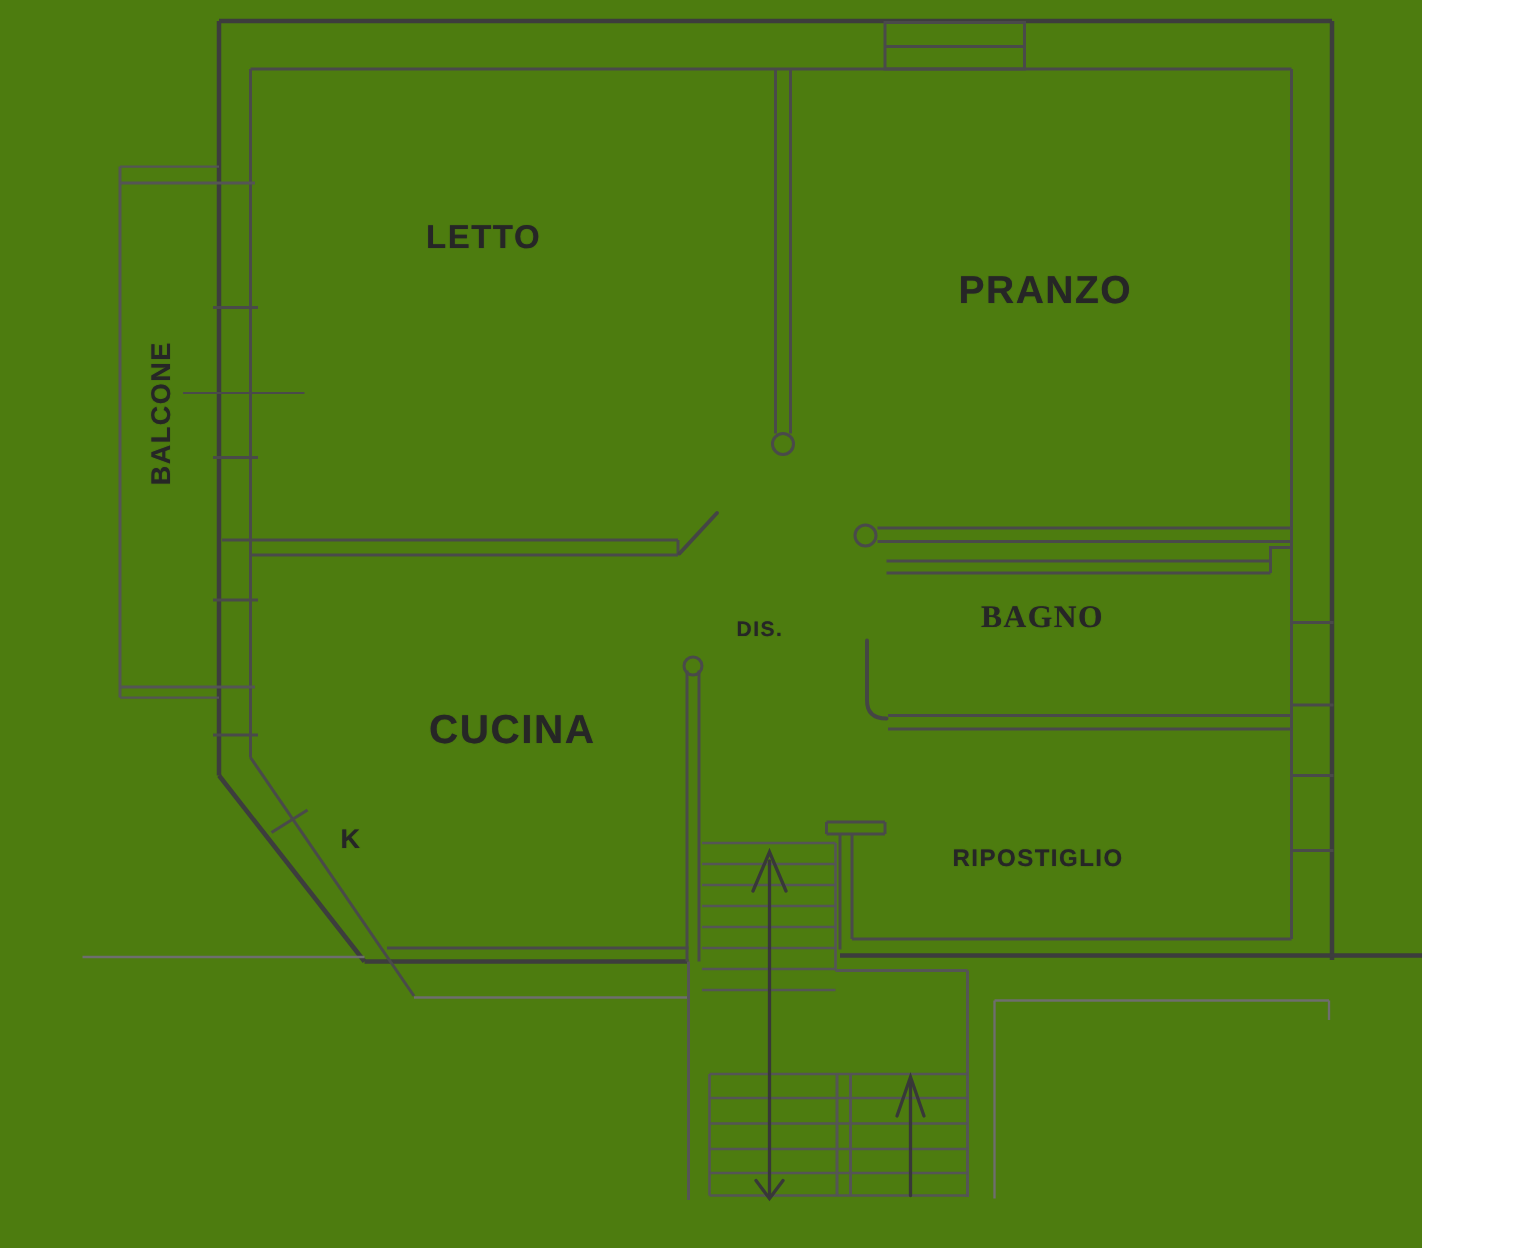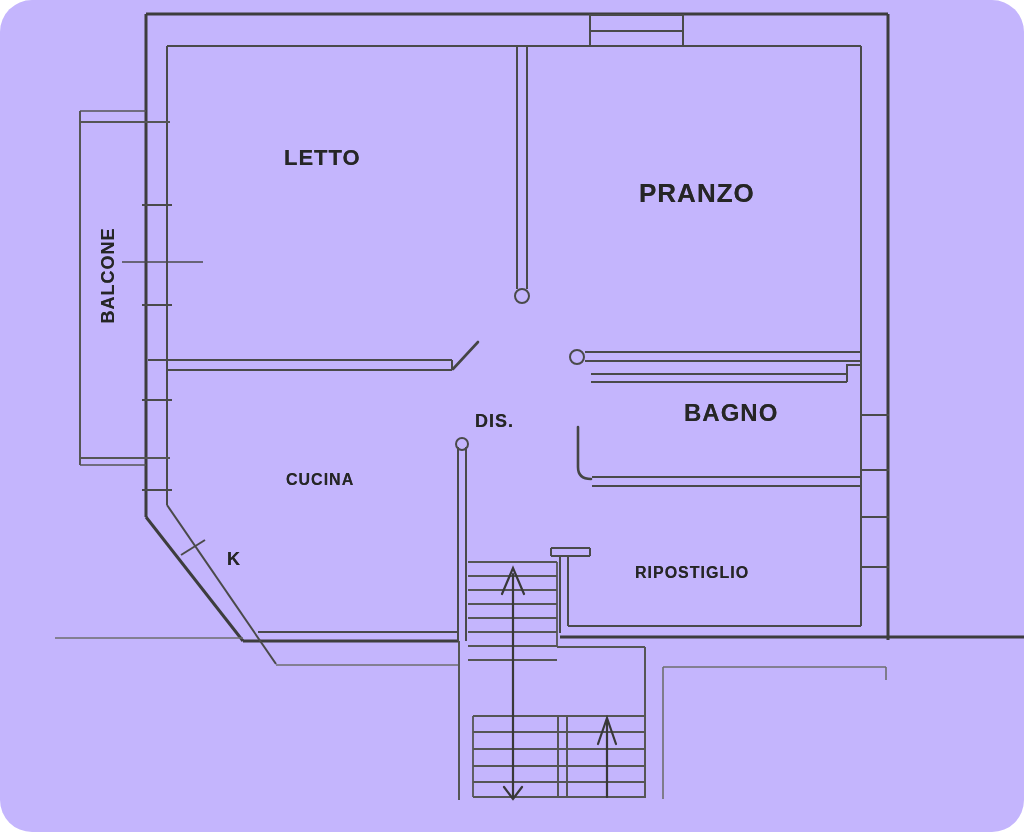--- a/index.html
+++ b/index.html
@@ -1,43 +1,42 @@
 <!DOCTYPE html>
 <html><head>
 <meta charset="utf-8">
 <style>
   html,body{margin:0;padding:0;background:#ffffff;}
   .stage{
     position:relative;
-    width:1024px;height:832px;
-    background:#c4b5fd;
+    width:948px;height:832px;
+    background:#4d7c0f;
     overflow:hidden;
     font-family:"Liberation Sans", sans-serif;
-    border-radius:32px;
   }
   .plan-svg{position:absolute;left:0;top:0;}
   .room-label{
     position:absolute;
     color:#262626;
     font-weight:700;
     white-space:nowrap;
     letter-spacing:1px;
     text-shadow:0 0 0.6px rgba(45,45,45,0.75);
   }
   .lbl-letto{left:284px;top:145px;font-size:22px;}
   .lbl-pranzo{left:639px;top:178px;font-size:26px;}
   .lbl-balcone{
     left:43px;top:265px;width:130px;
     font-size:18px;text-align:center;
     transform:rotate(-90deg);
   }
-  .lbl-cucina{left:286px;top:471px;font-size:16px;}
+  .lbl-cucina{left:286px;top:471px;font-size:27px;}
   .lbl-k{left:227px;top:549px;font-size:18px;}
-  .lbl-dis{left:475px;top:411px;font-size:18px;}
-  .lbl-bagno{left:684px;top:399px;font-size:24px;}
+  .lbl-dis{left:491px;top:411px;font-size:14px;}
+  .lbl-bagno{left:654px;top:399px;font-size:21px;font-family:Liberation Serif, serif;}
   .lbl-ripostiglio{left:635px;top:564px;font-size:16px;}
 </style>
 </head>
 <body>
 
 <div class="stage">
 
   <svg class="plan-svg" width="1024" height="832" viewBox="0 0 1024 832">
 
     <g stroke="#3d3d3d" stroke-width="3" fill="none">

